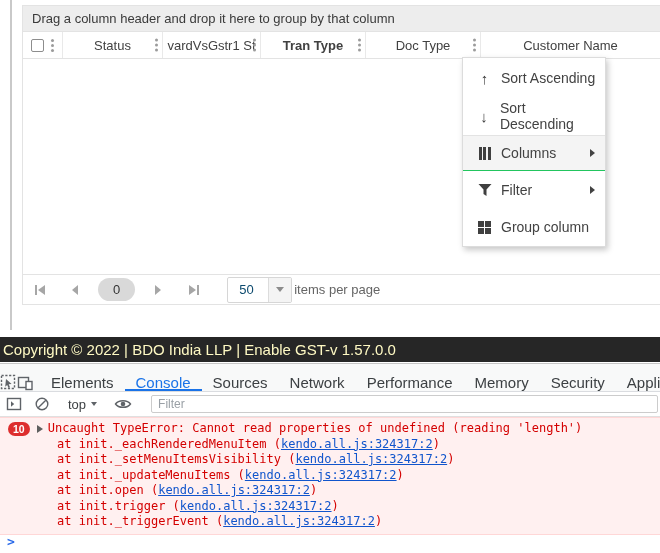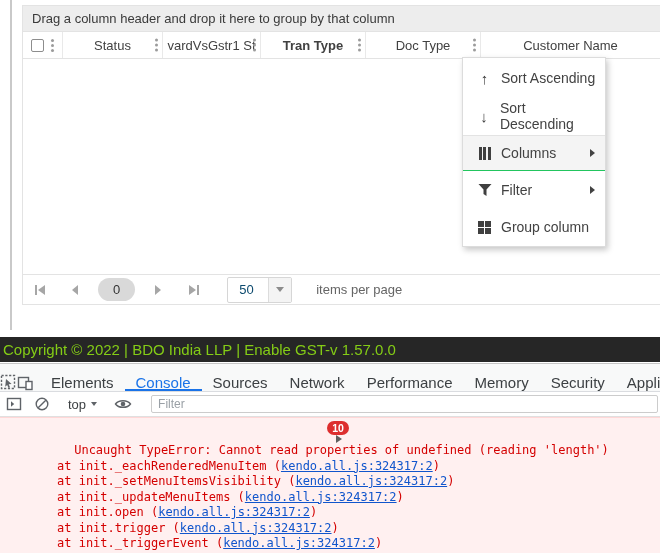--- a/index.html
+++ b/index.html
@@ -37,40 +37,40 @@
   .pg-pill { margin:0 12px; background:#d9d9d9; border-radius:13px; padding:4px 15px;
              color:#333; font-size:13px; }
   .pg-next { } .pg-last { margin-left:14px; }
   .size-box { display:flex; height:26px; border:1px solid #d6d6d6; border-radius:2px;
               overflow:hidden; margin-left:22px; background:#fff; }
   .size-val { width:40px; padding-left:11px; line-height:24px; color:#0c4a6e; }
   .size-arrow { width:23px; background:#f4f4f4; border-left:1px solid #dcdcdc;
                 display:flex; align-items:center; justify-content:center; }
   .caret-down { width:0; height:0; border-left:4px solid transparent; border-right:4px solid transparent;
                 border-top:5px solid #8c8c8c; }
-  .pg-label { margin-left:24px; color:#656565; }
+  .pg-label { margin-left:2px; color:#656565; }
 
   
   .ctx-menu { position:absolute; left:462px; top:57px; width:144px; background:#fff;
               border:1px solid #dcdcdc; box-shadow:2px 3px 6px rgba(0,0,0,0.22); padding:1px 0; z-index:5; }
   .mi { height:38px; display:flex; align-items:center; padding:0 8px 0 13px;
         font-size:14px; color:#424242; position:relative; background:#fff; }
   .mi.short { height:36px; }
   .mi-icon { width:17px; margin-right:8px; display:flex; justify-content:center; align-items:center;
              color:#3f3f3f; font-size:15px; }
   .mi.highlight { background:#f4f4f4; border-top:1px solid #e3e3e3; border-bottom:1px solid #22c55e; }
   .sub-arrow { position:absolute; right:10px; width:0; height:0;
                border-top:4px solid transparent; border-bottom:4px solid transparent;
                border-left:5px solid #424242; }
   .cols-glyph { width:12px; height:13px;
     background:linear-gradient(90deg,#3f3f3f 0 3px,transparent 3px 4.5px,#3f3f3f 4.5px 7.5px,transparent 7.5px 9px,#3f3f3f 9px 12px); }
 
   
   .footer { position:absolute; left:0; top:337px; width:660px; height:25px; background:#262626;
-            color:#84cc16; font-size:15px; line-height:25px; padding-left:3px; }
+            color:#fef9c3; font-size:15px; line-height:25px; padding-left:3px; }
 
   
   .devtools { position:absolute; left:0; top:363px; width:660px; height:190px;
               border-top:1px solid #c5c5c5; background:#fff; }
   .dt-tabbar { height:28px; background:#f8f9f9; border-bottom:1px solid #dadce0;
                display:flex; align-items:flex-end; font-size:15px; color:#3c4043; }
   .dt-iconbtn { width:30px; display:flex; align-items:center; justify-content:center; }
   .dt-sep { width:1px; background:#d0d3d6; margin:5px 3px; }
   .dt-tab { padding:0 11px; display:flex; align-items:center; cursor:default; }
   .dt-tab.active { color:#1a73e8; box-shadow:inset 0 -2px 0 #1a73e8; }
@@ -79,21 +79,21 @@
   .dt-toolbar .dt-iconbtn { width:28px; }
   .top-select { display:flex; align-items:center; gap:5px; padding:0 5px; font-size:13px; color:#3c4043; }
   .top-select .caret-down { border-left-width:3.5px; border-right-width:3.5px; border-top-width:4px; border-top-color:#5f6368; }
   .dt-filter { flex:1; height:18px; margin:0 2px 0 7px; border:1px solid #ccc; border-radius:2px;
                font-size:12px; padding:0 6px; color:#333; font-family:"Liberation Sans", sans-serif; outline:none; }
   .dt-filter::placeholder { color:#9aa0a6; }
 
   .console-error { background:#fff0f0; border-top:1px solid #ffd7d7; border-bottom:1px solid #ffd7d7;
                    font-family:"DejaVu Sans Mono", monospace; font-size:12px; line-height:15.5px;
                    color:#d40000; padding:3px 0 4px; }
-  .err-first { padding-left:23px; display:flex; align-items:center; white-space:nowrap;flex-direction:column; }
+  .err-first { padding-left:8px; display:flex; align-items:center; white-space:nowrap; }
   .err-badge { background:#dd2e2e; border-radius:8px; min-width:21px; height:14px; line-height:14px;
                text-align:center; padding:0 5px; color:#fff; font-size:10.5px; font-weight:bold;
                font-family:"Liberation Sans", sans-serif; margin-right:7px; }
   .err-tri { width:0; height:0; border-top:4px solid transparent; border-bottom:4px solid transparent;
              border-left:6px solid #5f5f5f; margin-right:5px; }
   .stack-line { padding-left:57px; white-space:nowrap; }
   .console-link { color:#1155cc; text-decoration:underline; cursor:pointer; }
   .console-prompt { height:12px; padding:1px 0 0 7px; color:#2a6ae9; font-weight:bold; font-size:13px;
                     font-family:"DejaVu Sans Mono", monospace; line-height:12px; }
 </style>

